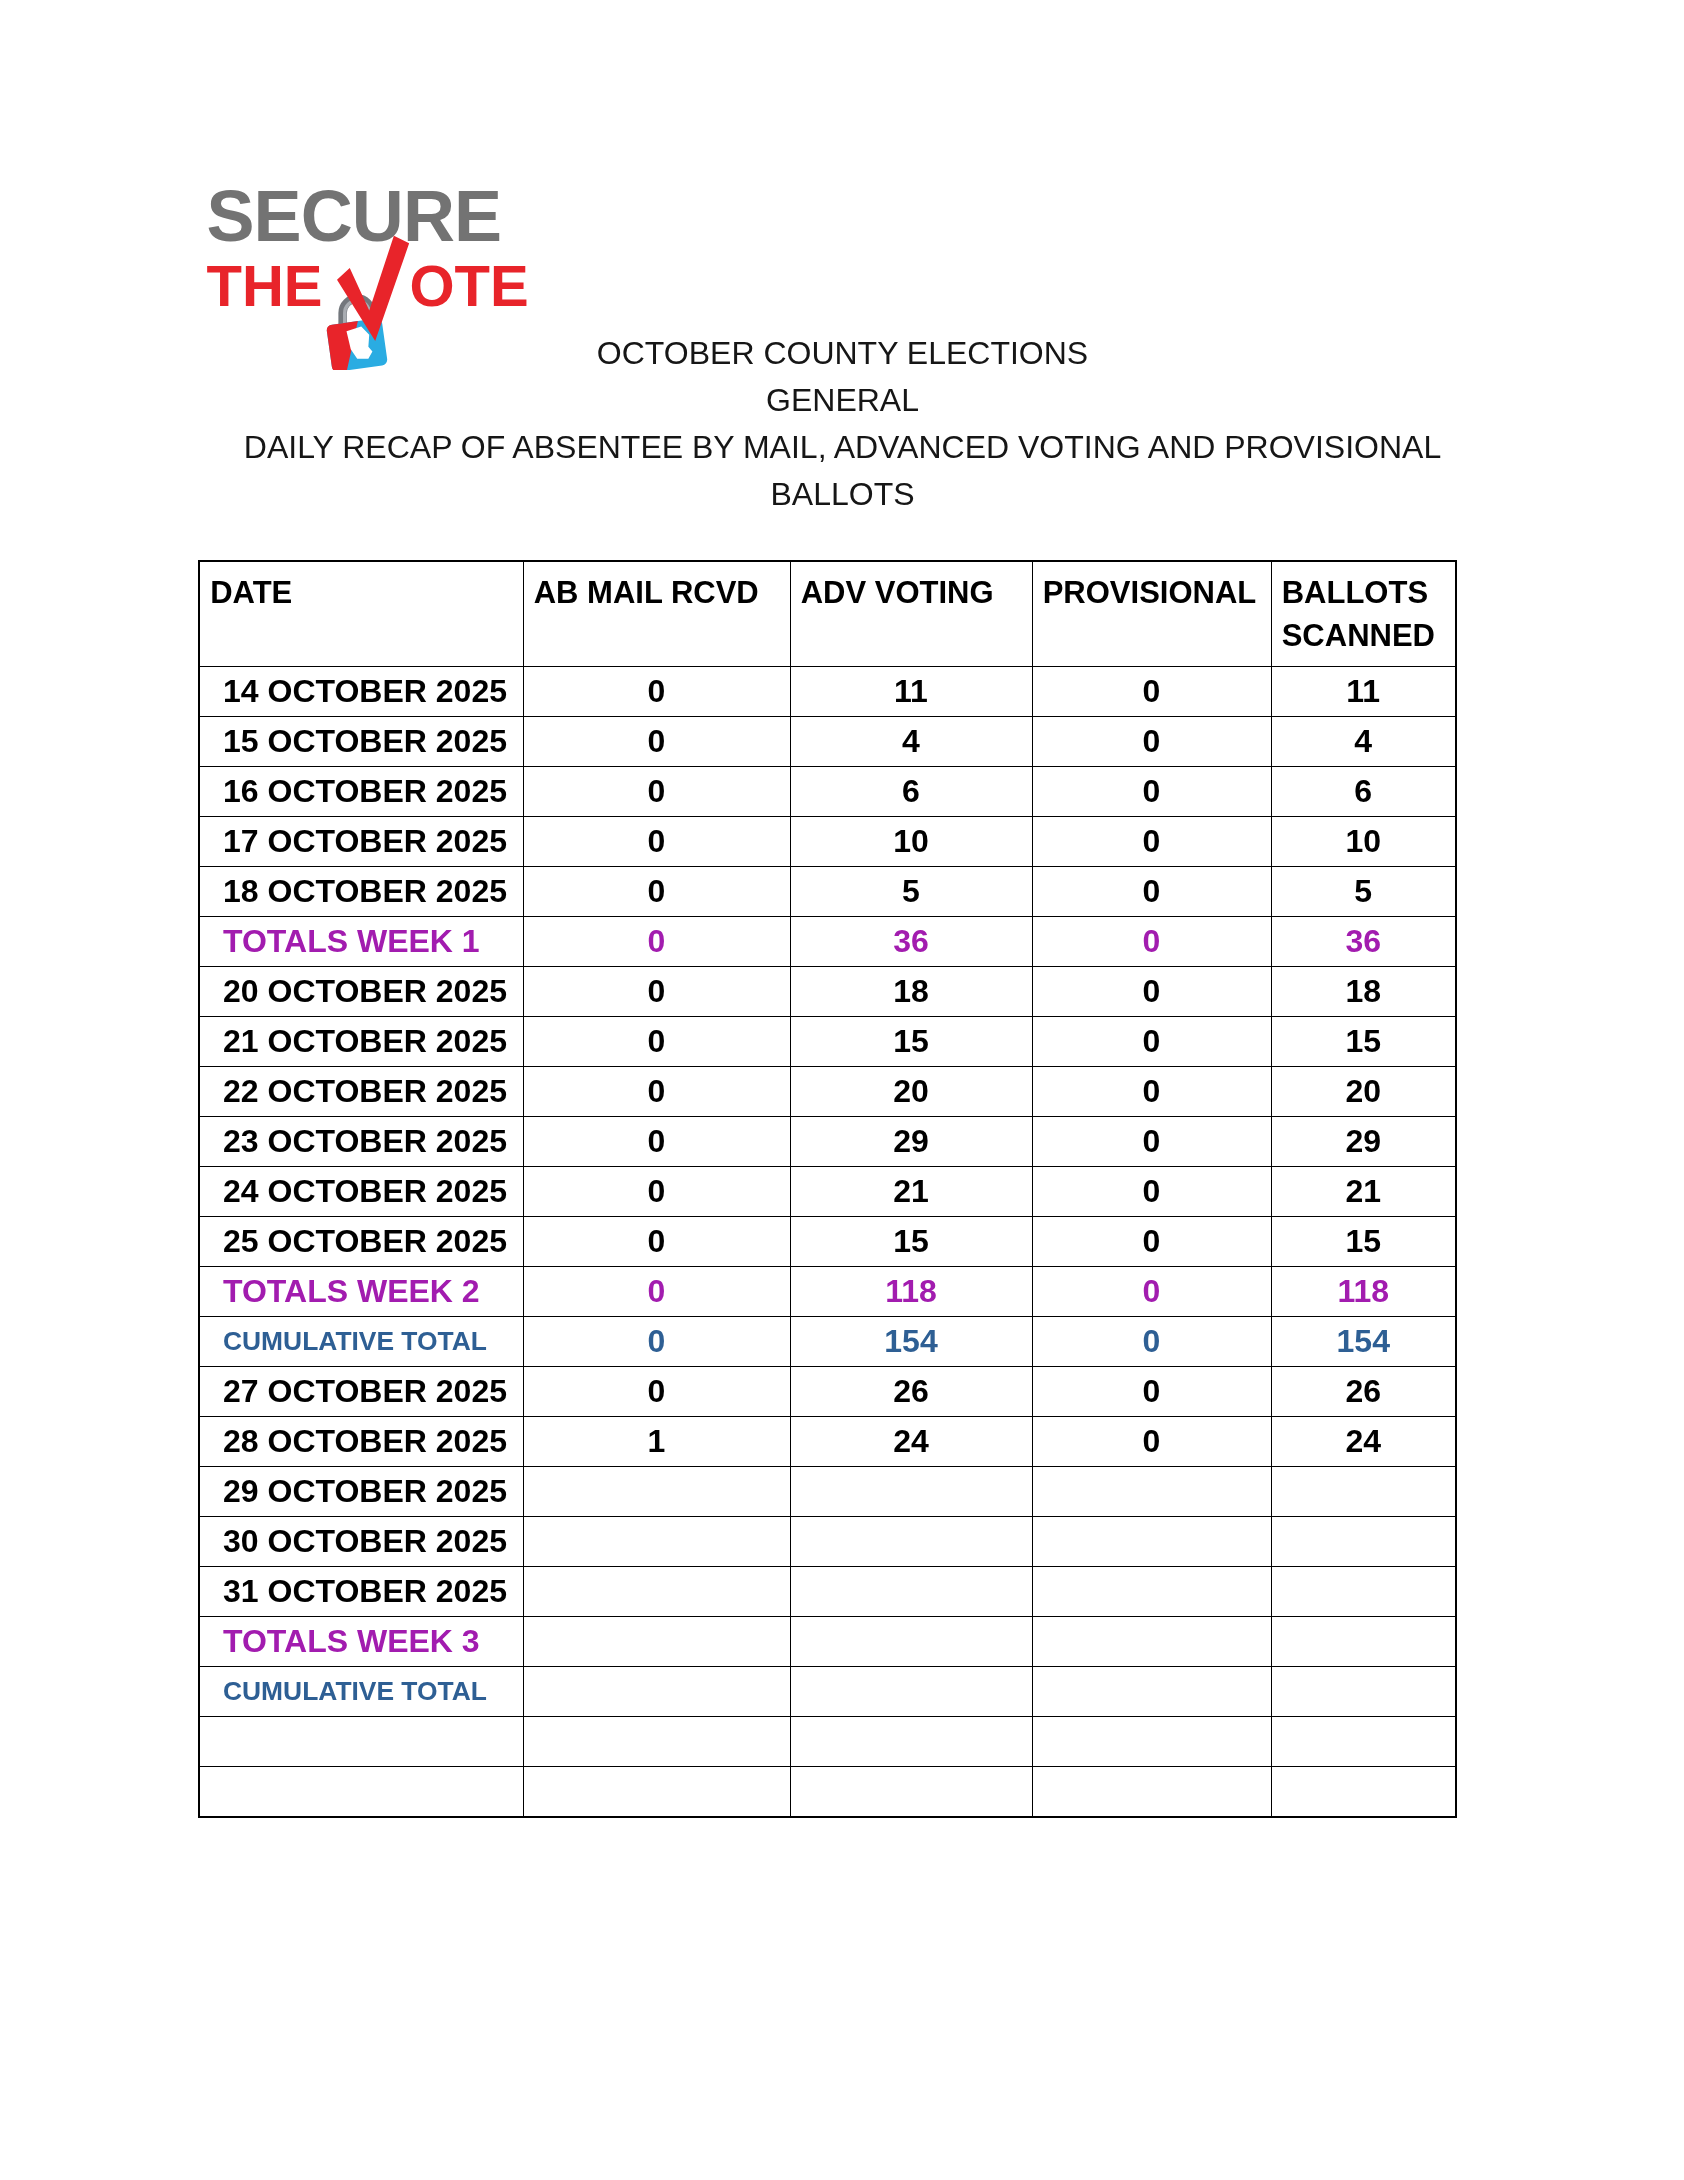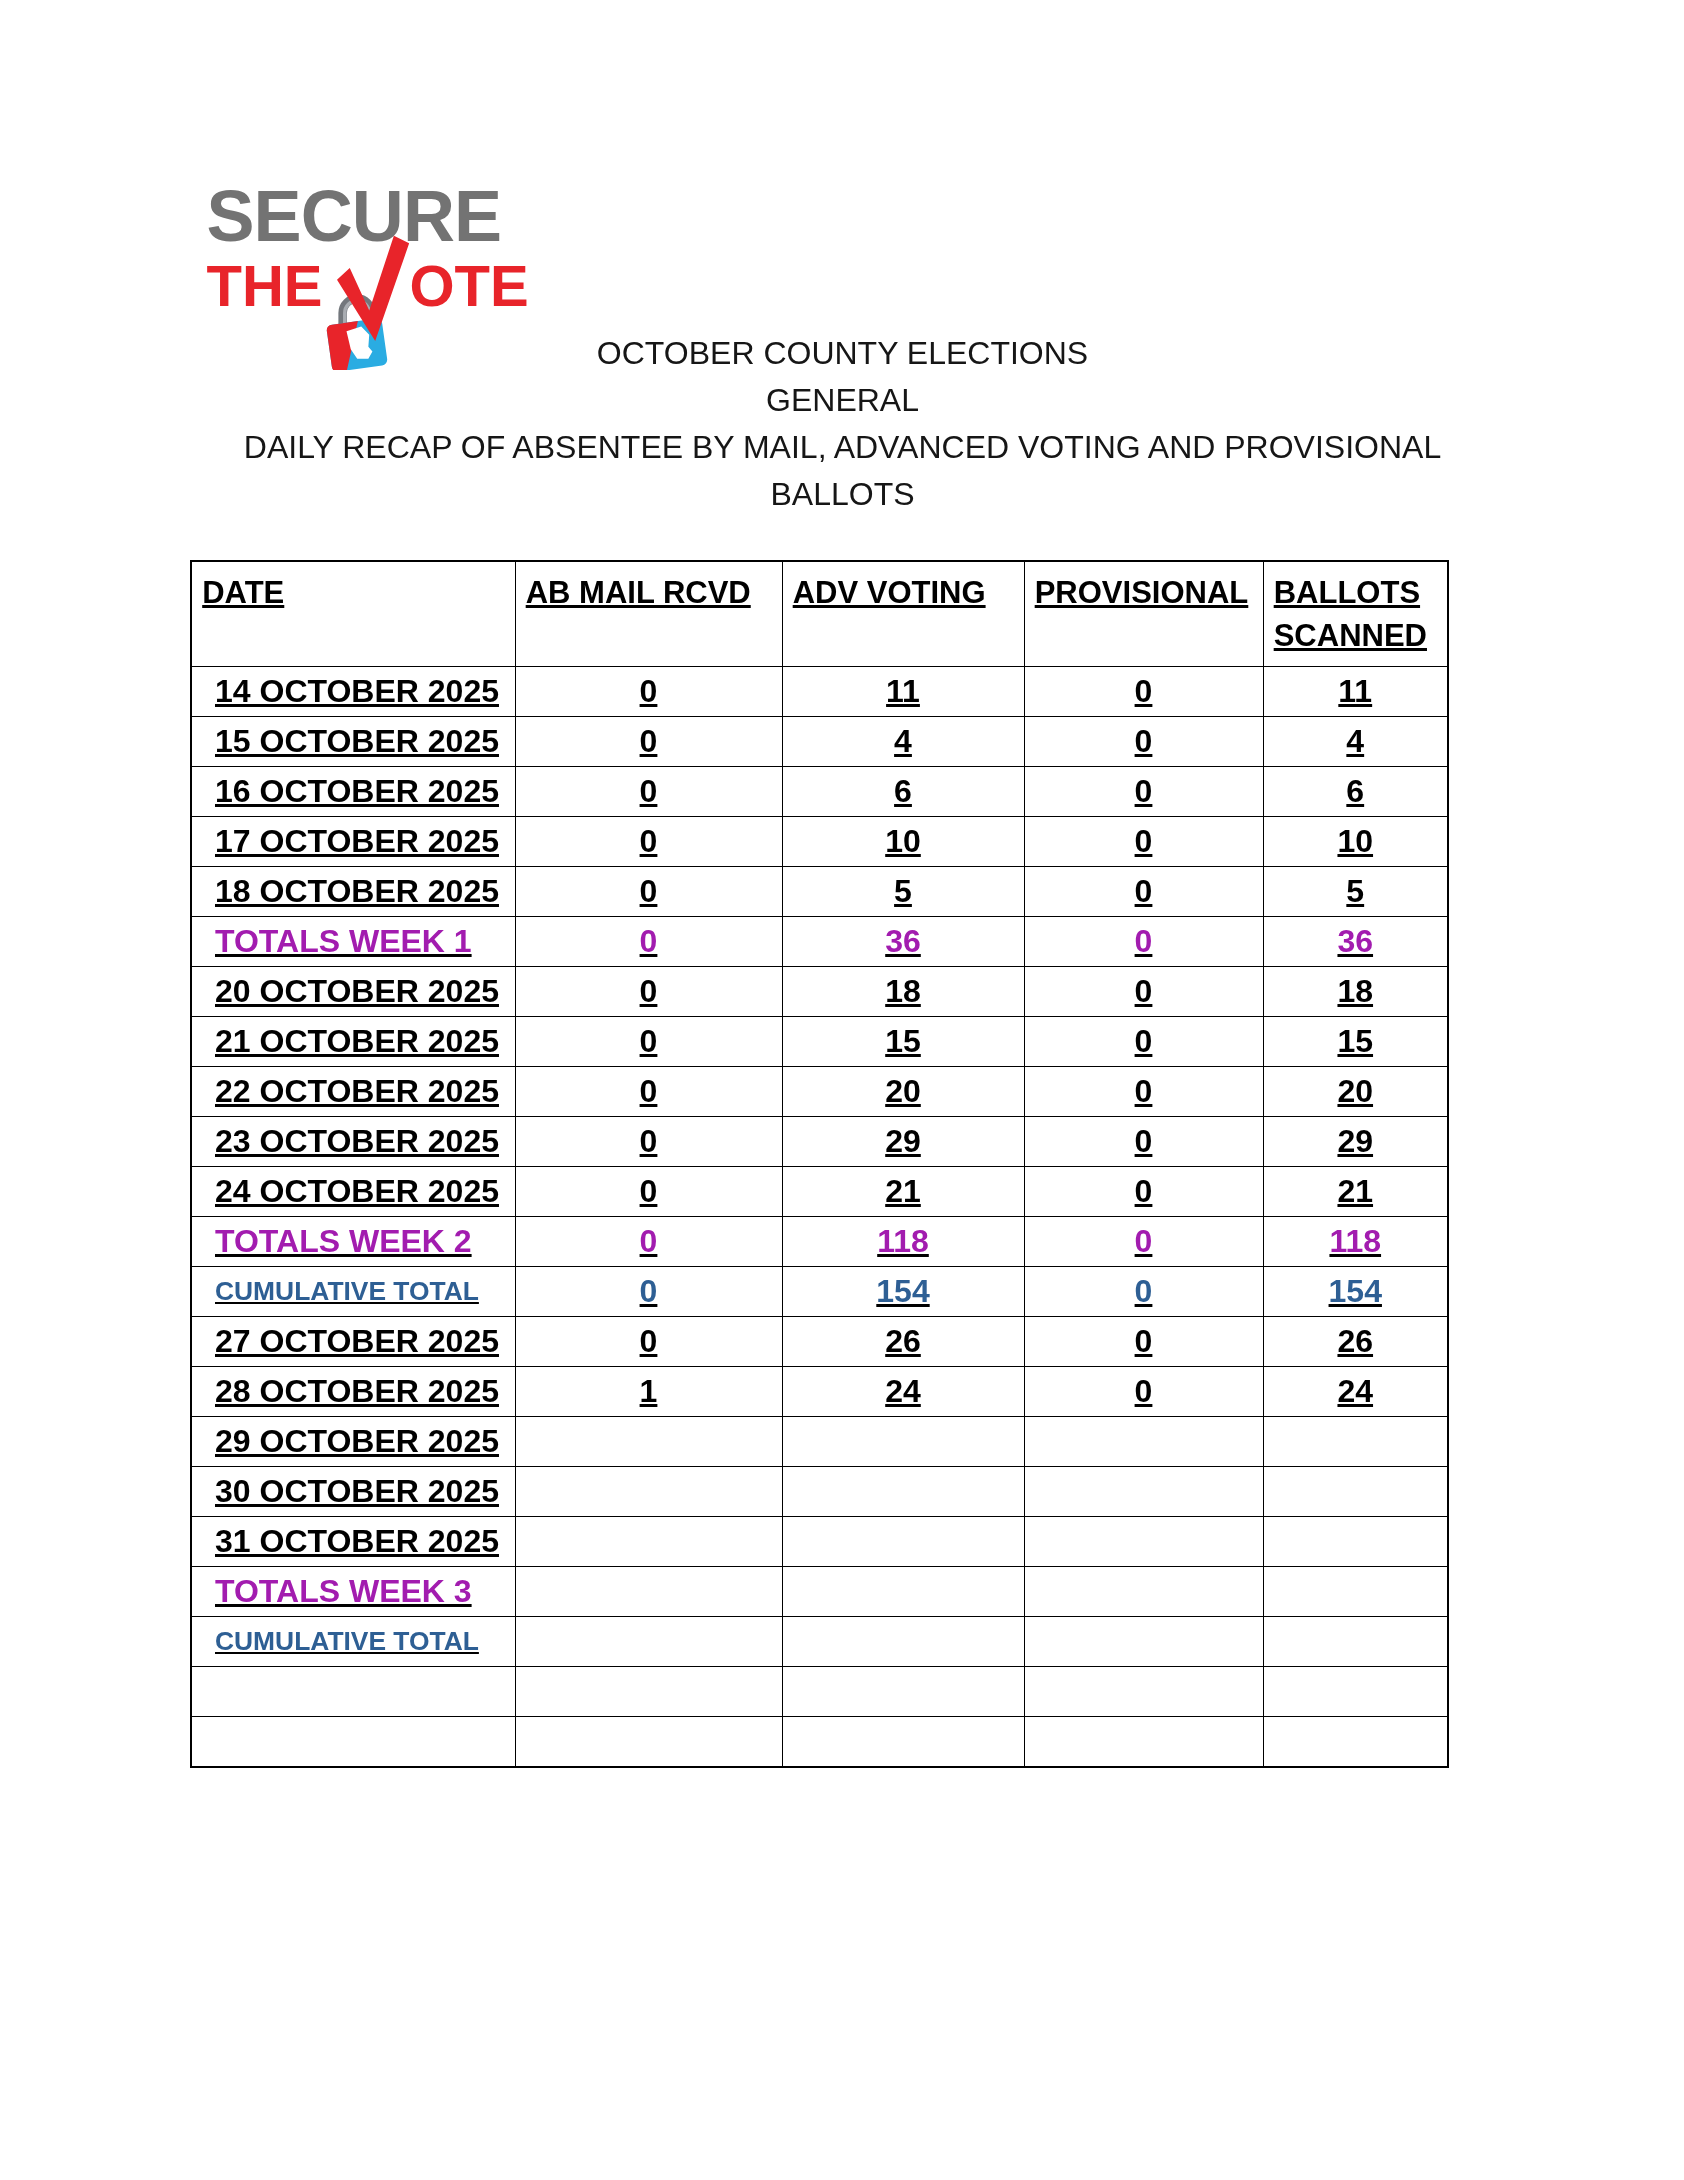--- a/index.html
+++ b/index.html
@@ -16,24 +16,23 @@
   .logo-line2{position:absolute;left:8.5px;top:70px;font-size:58px;font-weight:bold;line-height:1;color:#E8242A;}
   .logo-the{position:absolute;left:0;top:0;}
   .logo-ote{position:absolute;left:203px;top:0;}
   .logo-lock{position:absolute;left:126px;top:95px;width:66px;height:88px;}
   .logo-check{position:absolute;left:139px;top:47px;width:73px;height:107px;}
   
   .titles{position:absolute;left:0;top:330px;width:1685px;text-align:center;color:#161616;}
   .title-line{font-size:32px;line-height:47px;font-weight:400;letter-spacing:0px;white-space:nowrap;}
   
   table.recap{
-    position:absolute;left:190px;top:560px;width:1256px;
+    position:absolute;left:198px;top:560px;width:1256px;
     border-collapse:collapse;table-layout:fixed;
     border:2.6px solid #000;
-    text-decoration:underline;
   }
   table.recap td,table.recap th{
     border:1.7px solid #000;overflow:hidden;
   }
   table.recap th{
     height:95px;vertical-align:top;text-align:left;
     font-size:31px;font-weight:bold;color:#000;
     padding:8.5px 6.8px 0 10.2px;line-height:43px;
   }
   table.recap td{
@@ -165,20 +164,27 @@
         <td class="value">0</td>
         <td class="value">29</td>
       </tr>
       <tr class="row-date">
         <td class="label">24 OCTOBER 2025</td>
         <td class="value">0</td>
         <td class="value">21</td>
         <td class="value">0</td>
         <td class="value">21</td>
       </tr>
+      <tr class="row-date">
+        <td class="label">25 OCTOBER 2025</td>
+        <td class="value">0</td>
+        <td class="value">15</td>
+        <td class="value">0</td>
+        <td class="value">15</td>
+      </tr>
       <tr class="row-totals">
         <td class="label">TOTALS WEEK 2</td>
         <td class="value">0</td>
         <td class="value">118</td>
         <td class="value">0</td>
         <td class="value">118</td>
       </tr>
       <tr class="row-cumulative">
         <td class="label">CUMULATIVE TOTAL</td>
         <td class="value">0</td>

